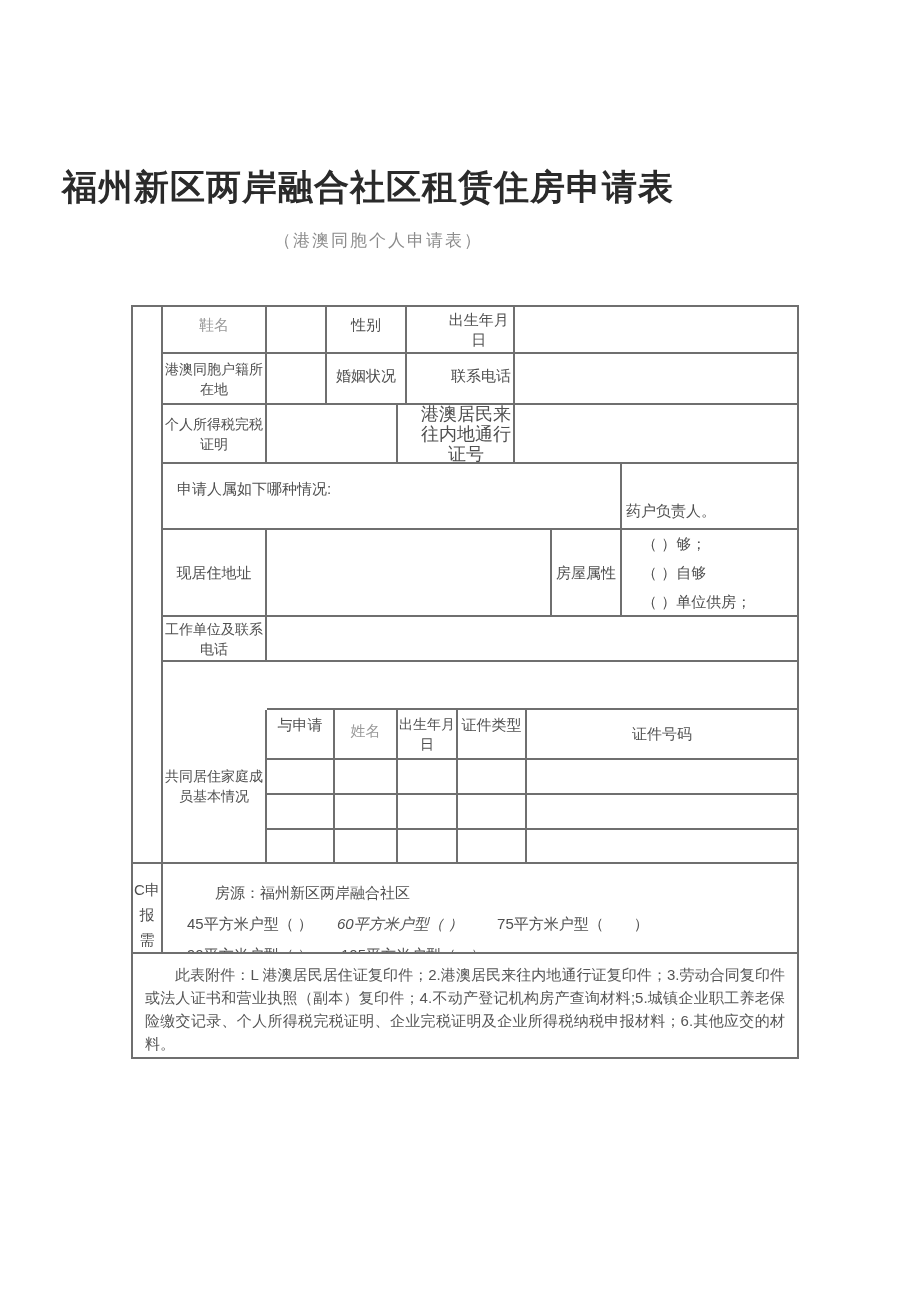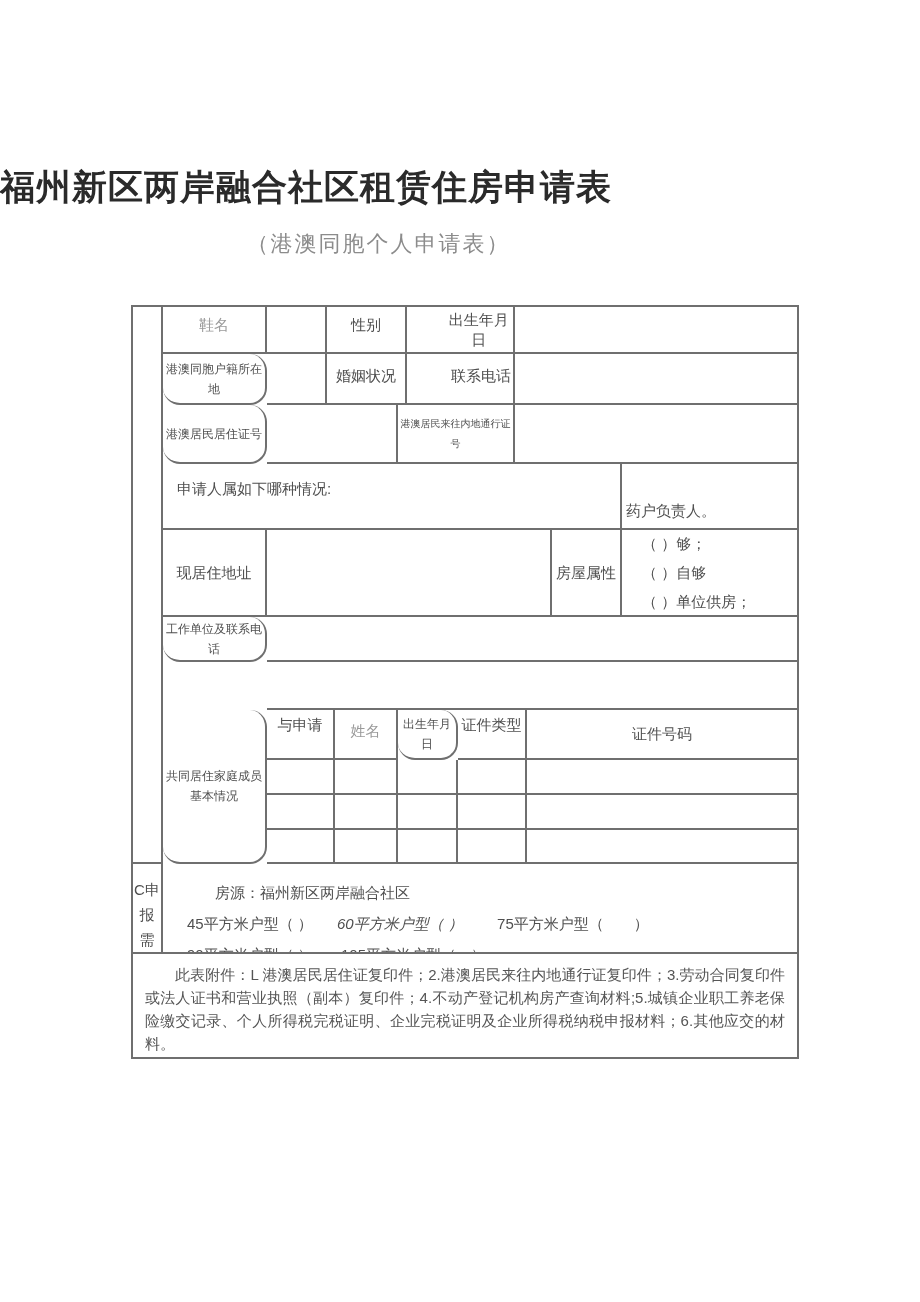--- a/index.html
+++ b/index.html
@@ -1,37 +1,37 @@
 <!DOCTYPE html>
 <html><head>
 <meta charset="utf-8">
 <style>
   html,body{margin:0;padding:0;background:#ffffff;}
   body{width:920px;height:1302px;position:relative;overflow:hidden;
        font-family:"Liberation Sans","DejaVu Sans",sans-serif;}
-  .title{position:absolute;top:164px;left:0;width:736px;text-align:left;
+  .title{position:absolute;top:164px;left:0;width:736px;text-align:center;
          font-size:35px;font-weight:700;color:#2a2a2a;letter-spacing:1px;}
   .subtitle{position:absolute;top:229px;left:0;width:757px;text-align:center;
-            font-size:22px;color:#8c8c8c;letter-spacing:2px;}
+            font-size:17px;color:#8c8c8c;letter-spacing:2px;}
   .form-table{position:absolute;left:131px;top:305px;width:664px;height:750px;
               border:2px solid #6f6f6f;display:grid;
               grid-template-columns:30px 104px 60px 8px 63px 9px 51px 57px 12px 25px 70px 1fr;
               grid-template-rows:47px 51px 59px 66px 87px 45px 48px 50px 35px 35px 34px 90px 1fr;}
   .cell{border-right:2px solid #6f6f6f;border-bottom:2px solid #6f6f6f;
         display:flex;flex-direction:column;justify-content:center;align-items:center;
         color:#4f4f4f;font-size:15px;line-height:20px;text-align:center;
         box-sizing:border-box;overflow:hidden;}
   .nr{border-right:none;}
   .nb{border-bottom:none;}
   .vb{justify-content:flex-end;padding-bottom:17px;}
   .vt{justify-content:flex-start;padding-top:5px;}
   .hr{align-items:flex-end;text-align:right;padding-right:2px;}
   .gray{color:#9a9a9a;}
-  .fs145{font-size:12px;border-radius:17px;}
-  .fs14{font-size:10px;}
+  .fs145{font-size:14px;}
+  .fs14{font-size:18px;padding-left:21px;}
   .wrap4{display:inline-block;width:4.3em;text-align:center;}
   .situation{display:block;text-align:left;padding:9px 6px 0 14px;line-height:31px;
              font-size:15px;}
   .head-note{justify-content:flex-end;align-items:flex-start;text-align:left;
              padding:0 0 7px 4px;}
   .prop-options{align-items:flex-start;text-align:left;padding-left:20px;line-height:29px;}
   .c-label{justify-content:flex-start;padding-top:13px;line-height:25px;font-size:15px;}
   .c-content{display:block;text-align:left;padding:13px 0 0 24px;line-height:31px;
              font-size:15px;}
   .c-source{margin-left:28px;}
@@ -58,21 +58,21 @@
       <span class="wrap4">出生年月日</span>
     </div>
   <div class="cell nr" style="grid-area:1/9/2/13"></div>
 
   <div class="cell fs145" style="grid-area:2/2/3/3">港澳同胞户籍所在地</div>
   <div class="cell" style="grid-area:2/3/3/4"></div>
   <div class="cell vb" style="grid-area:2/4/3/7">婚姻状况</div>
   <div class="cell vb hr" style="grid-area:2/7/3/9">联系电话</div>
   <div class="cell nr" style="grid-area:2/9/3/13"></div>
 
-  <div class="cell fs145" style="grid-area:3/2/4/3">港澳居民居住证号</div>
+  <div class="cell fs145" style="grid-area:3/2/4/3">个人所得税完税证明</div>
   <div class="cell" style="grid-area:3/3/4/6"></div>
   <div class="cell fs14" style="grid-area:3/6/4/9">港澳居民来往内地通行证号</div>
   <div class="cell nr" style="grid-area:3/9/4/13"></div>
 
   <div class="cell situation" style="grid-area:4/2/5/12">
     <div>申请人属如下哪种情况:</div>
   </div>
   <div class="cell" style="grid-area:5/2/6/3">现居住地址</div>
 
   <div class="cell nr head-note" style="grid-area:4/12/5/13">药户负责人。</div>

